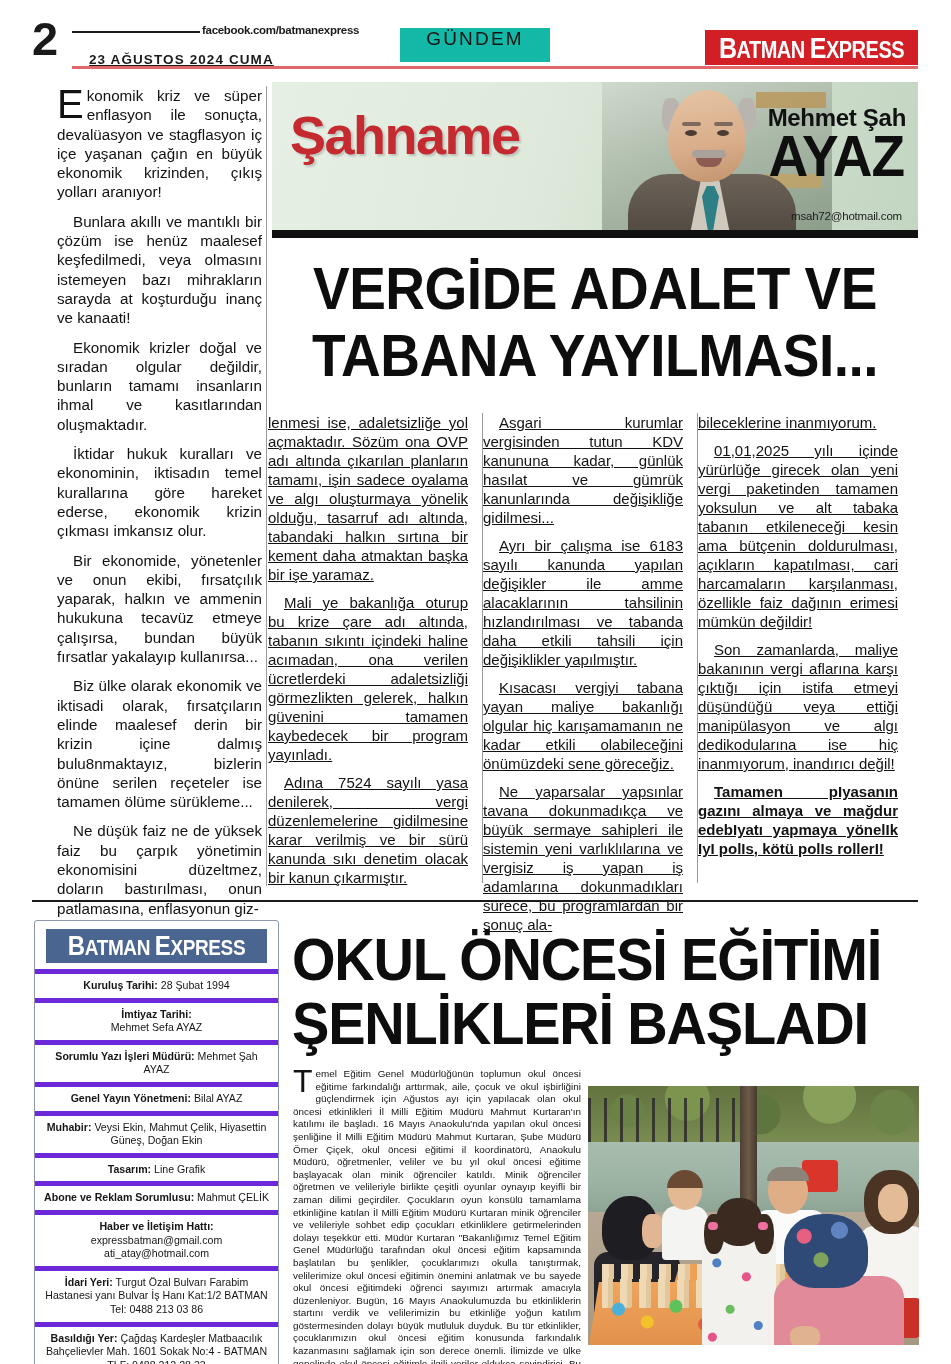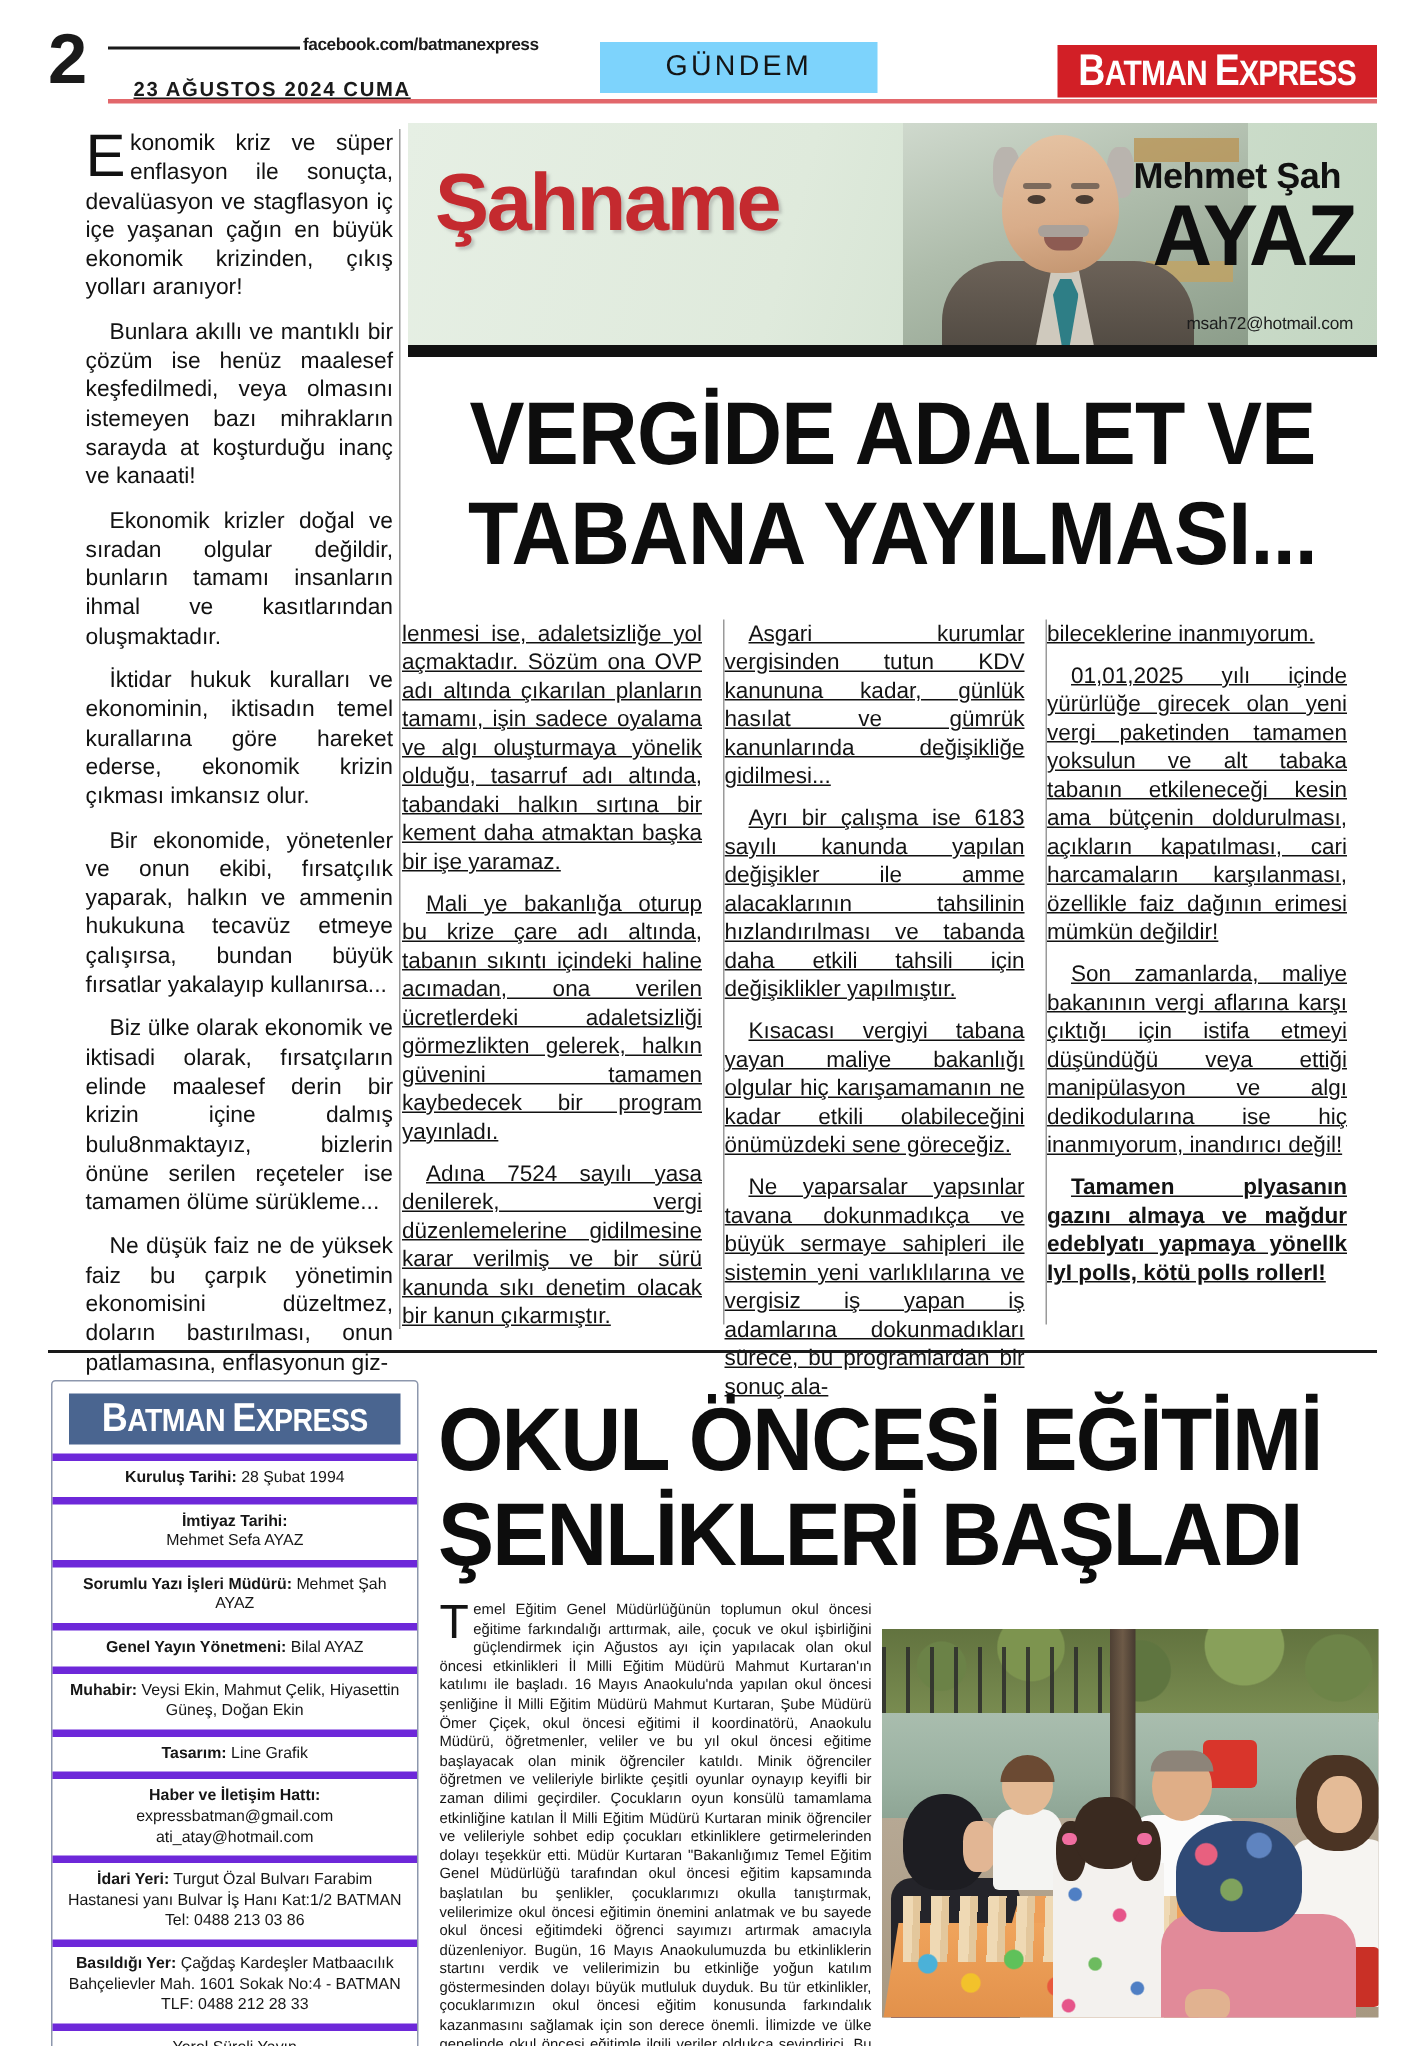--- a/index.html
+++ b/index.html
@@ -53,24 +53,24 @@
     left: 89px; top: 52px;
     font-size: 13.5px;
     font-weight: 600;
     letter-spacing: 1.1px;
     color: #1a1a1a;
     text-decoration: underline;
   }
   .gundem-tab {
     position: absolute;
     left: 400px; top: 28px;
-    width: 185px; height: 34px;
-    background: #7dd3fc;
+    width: 150px; height: 34px;
+    background: #14b8a6;
     display: flex;
-    align-items: center;
+    align-items: flex-start;
     justify-content: center;
   }
   .gundem-tab span {
     font-size: 19px;
     letter-spacing: 2.2px;
     color: #141414;
     font-weight: 400;
   }
   .brand-logo {
     position: absolute;
@@ -211,21 +211,21 @@
   }
   .bp-tie {
     position: absolute;
     left: 100px; top: 104px;
     width: 17px; height: 48px;
     background: #2e7e86;
     clip-path: polygon(28% 0, 72% 0, 100% 22%, 62% 100%, 38% 100%, 0 22%);
   }
   .banner-author-first {
     position: absolute;
-    right: 24px; top: 22px;
+    right: 12px; top: 22px;
     font-size: 24px;
     font-weight: bold;
     color: #111111;
     letter-spacing: -0.3px;
     text-align: right;
   }
   .banner-author-last {
     position: absolute;
     right: 14px; top: 44px;
     font-size: 55px;
@@ -571,20 +571,21 @@
 <div class="mast-box">
   <div class="mast-logo">
     <span><span>B</span><span class="small-caps">ATMAN </span><span>E</span><span class="small-caps">XPRESS</span></span>
   </div>
   <div class="mast-row"><b>Kuruluş Tarihi:</b><span> 28 Şubat 1994</span></div>
   <div class="mast-row"><b>İmtiyaz Tarihi:</b><br><span>Mehmet Sefa AYAZ</span></div>
   <div class="mast-row"><b>Sorumlu Yazı İşleri Müdürü:</b><span> Mehmet Şah AYAZ</span></div>
   <div class="mast-row"><b>Genel Yayın Yönetmeni:</b><span> Bilal AYAZ</span></div>
   <div class="mast-row"><b>Muhabir:</b><span> Veysi Ekin, Mahmut Çelik, Hiyasettin Güneş, Doğan Ekin</span></div>
   <div class="mast-row"><b>Tasarım:</b><span> Line Grafik</span></div>
+  <div class="mast-row"><b>Abone ve Reklam Sorumlusu:</b><span> Mahmut ÇELİK</span></div>
   <div class="mast-row"><b>Haber ve İletişim Hattı:</b><br><span style="white-space:pre-line">expressbatman@gmail.com
 ati_atay@hotmail.com</span></div>
   <div class="mast-row"><b>İdari Yeri:</b><span> Turgut Özal Bulvarı Farabim Hastanesi yanı Bulvar İş Hanı Kat:1/2 BATMAN Tel: 0488 213 03 86</span></div>
   <div class="mast-row"><b>Basıldığı Yer:</b><span> Çağdaş Kardeşler Matbaacılık Bahçelievler Mah. 1601 Sokak No:4  -  BATMAN TLF: 0488 212 28 33</span></div>
   <div class="mast-row"><span>Yerel Süreli Yayın</span></div>
   <div class="mast-note">Gazetemiz basın meslek ilkelerine uymaya söz vermiştir. Gazetemizde yer alan köşe yazılarının sorumluluğu yazara aittir.</div>
 </div>
 
 <div class="headline-2">
   <div>OKUL ÖNCESİ EĞİTİMİ</div>

